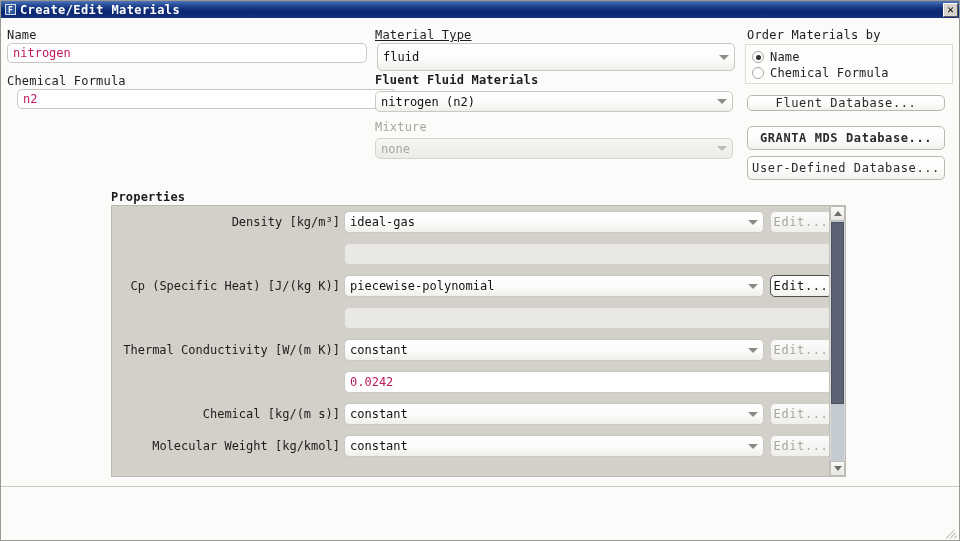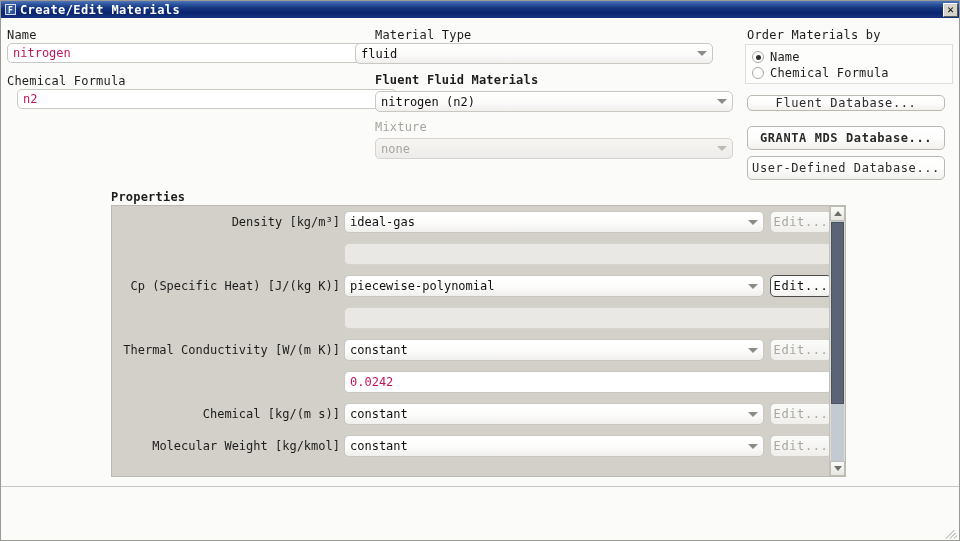--- a/index.html
+++ b/index.html
@@ -337,22 +337,22 @@
     <div class="tb-spacer"></div>
     <div class="tb-close">✕</div>
   </div>
 
   <div style="position:absolute;left:6px;top:27px;" class="lbl">Name</div>
   <div class="txtfield" style="position:absolute;left:6px;top:42px;width:360px;height:20px;">nitrogen</div>
 
   <div style="position:absolute;left:6px;top:73px;" class="lbl">Chemical Formula</div>
   <div class="txtfield" style="position:absolute;left:16px;top:88px;width:380px;height:20px;">n2</div>
 
-  <div style="position:absolute;left:374px;top:27px;" class="lbl">Material Type</div>
-  <div class="combo" style="position:absolute;left:354px;top:42px;width:358px;height:21px;">
+  <div style="position:absolute;left:374px;top:27px;text-decoration:underline;" class="lbl">Material Type</div>
+  <div class="combo" style="position:absolute;left:376px;top:42px;width:358px;height:28px;">
     <span class="cval">fluid</span>
     <span class="caret"></span>
   </div>
 
   <div style="position:absolute;left:374px;top:72px;font-weight:bold;" class="lbl">Fluent Fluid Materials</div>
   <div class="combo" style="position:absolute;left:374px;top:90px;width:358px;height:21px;">
     <span class="cval">nitrogen (n2)</span>
     <span class="caret"></span>
   </div>
 

